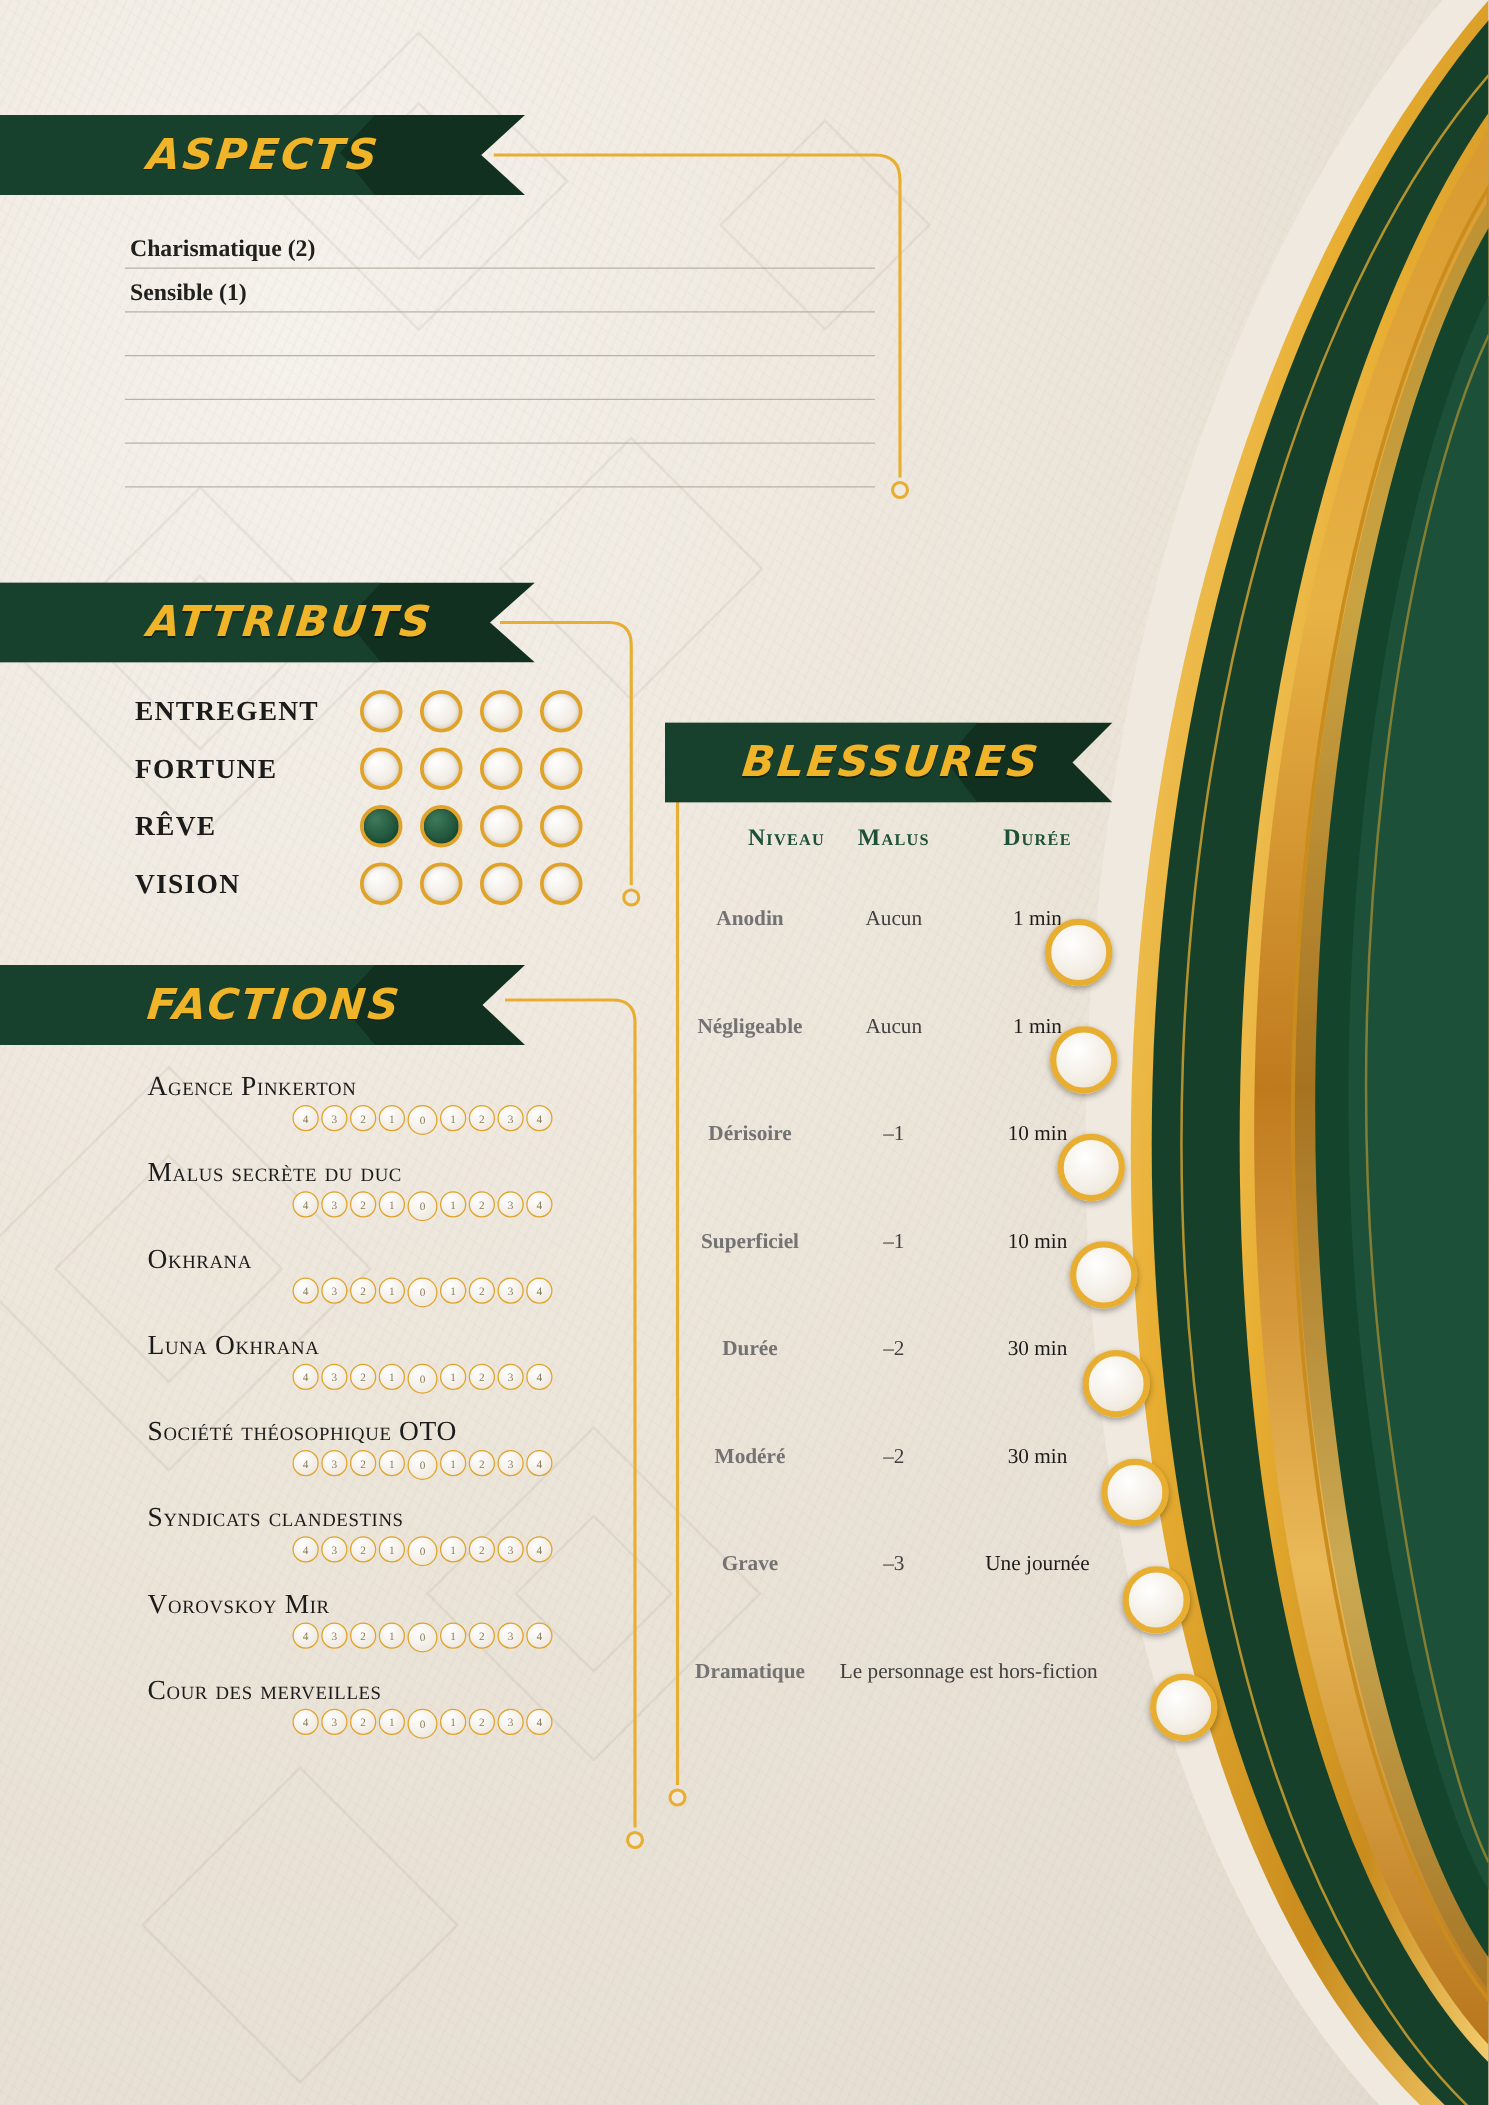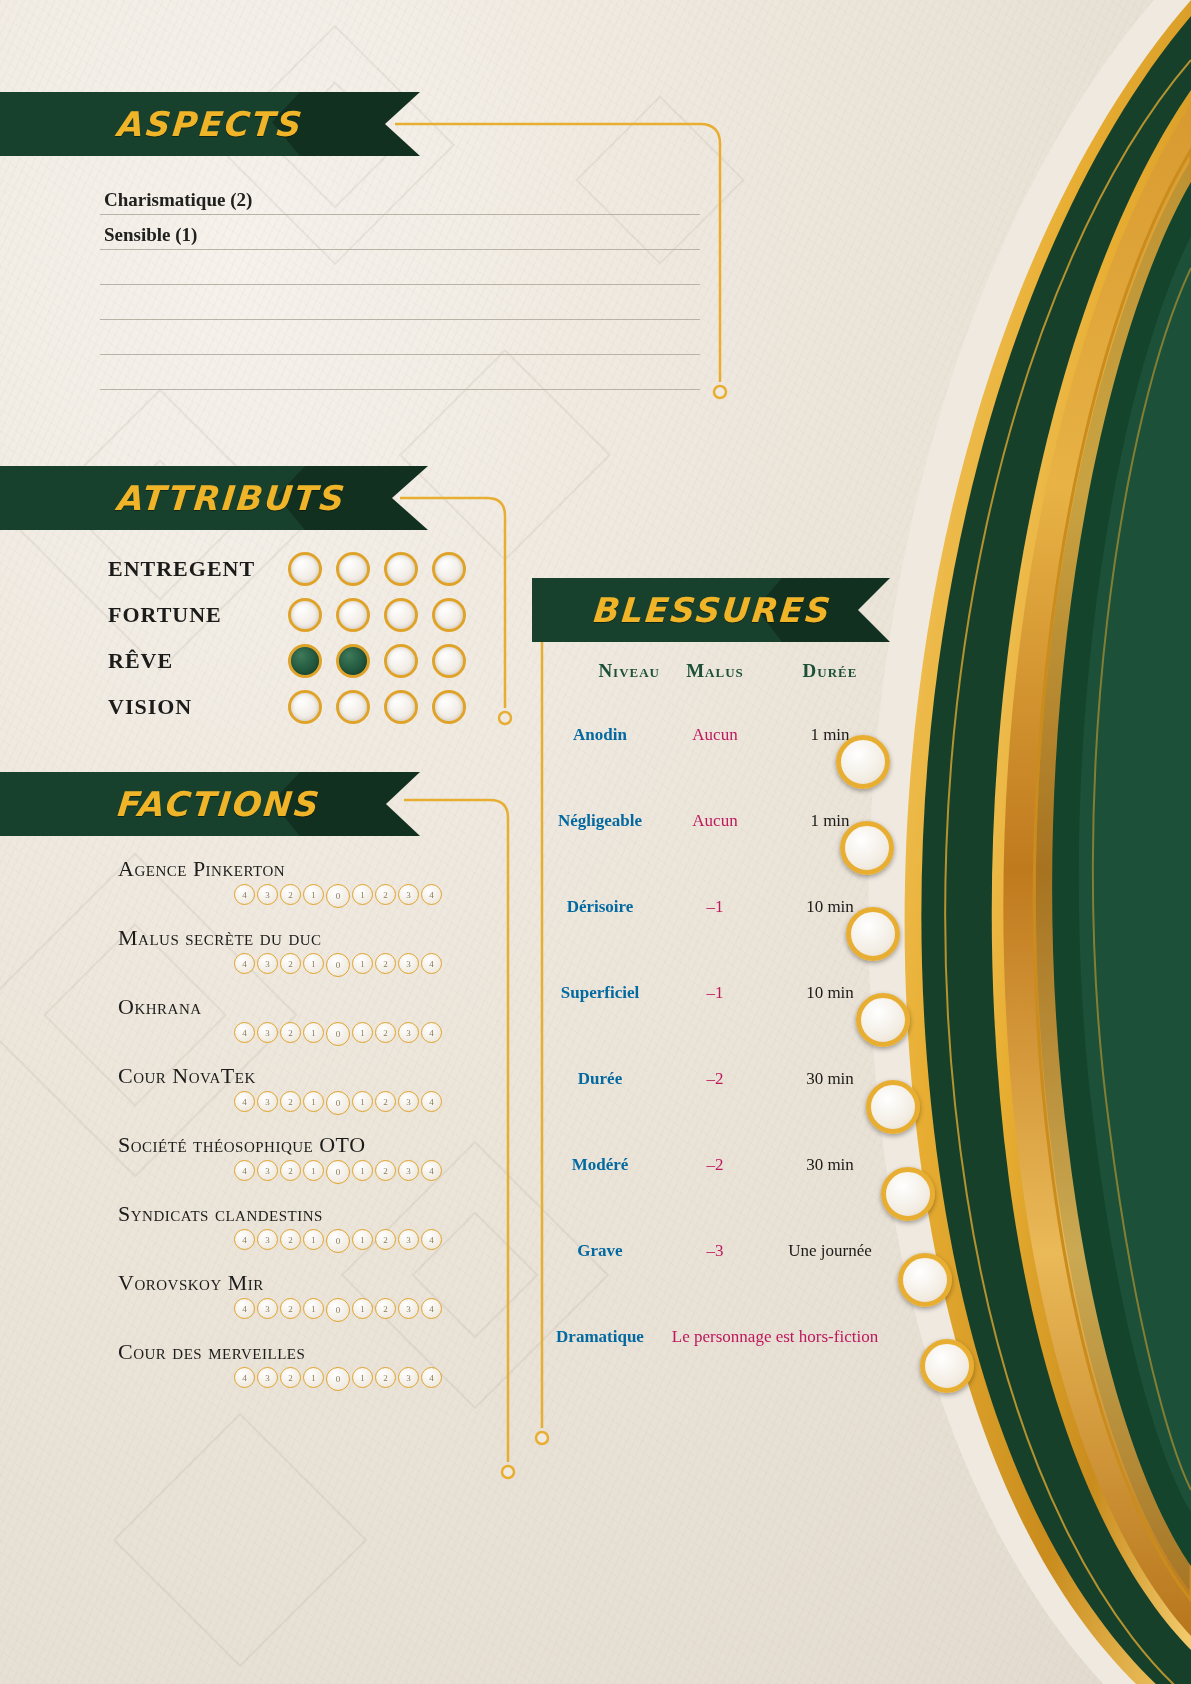--- a/index.html
+++ b/index.html
@@ -135,23 +135,23 @@
     font-size: 19px;
     letter-spacing: 1px;
     padding-bottom: 10px;
   }
   .bl-head div:nth-child(1) { width: 120px; text-align: right; }
   .bl-head div:nth-child(2) { width: 110px; text-align: center; }
   .bl-head div:nth-child(3) { width: 120px; text-align: center; }
   .bl-row { display: flex; align-items: center; height: 86px; }
   .bl-niv {
     width: 120px; text-align: center;
-    font-weight: bold; font-size: 17px; color: #0369a1;
-  }
-  .bl-mal { width: 110px; text-align: center; font-size: 17px; color: #be185d; }
+    font-weight: bold; font-size: 17px; color: #737373;
+  }
+  .bl-mal { width: 110px; text-align: center; font-size: 17px; color: #404040; }
   .bl-dur { width: 120px; text-align: center; font-size: 17px; color: #1b1b1a; }
   .bl-mal.wide { width: 230px; line-height: 1.25; font-weight: normal; }
 
   
   #wound-circles { position: absolute; left: 836px; top: 735px; }
   .wc {
     position: absolute;
     width: 54px; height: 54px; border-radius: 50%;
     border: 5px solid #e8ae32;
     background: radial-gradient(circle at 38% 32%, #ffffff 0%, #f2ece2 65%, #ded6c7 100%);
@@ -344,21 +344,21 @@
       <div class="fp">1</div>
       <div class="fp mid">0</div>
       <div class="fp">1</div>
       <div class="fp">2</div>
       <div class="fp">3</div>
       <div class="fp">4</div>
     </div>
   </div>
 
   <div class="faction">
-    <div class="faction-name">Cour NovaTek</div>
+    <div class="faction-name">Luna Okhrana</div>
     <div class="faction-track">
       <div class="fp">4</div>
       <div class="fp">3</div>
       <div class="fp">2</div>
       <div class="fp">1</div>
       <div class="fp mid">0</div>
       <div class="fp">1</div>
       <div class="fp">2</div>
       <div class="fp">3</div>
       <div class="fp">4</div>

